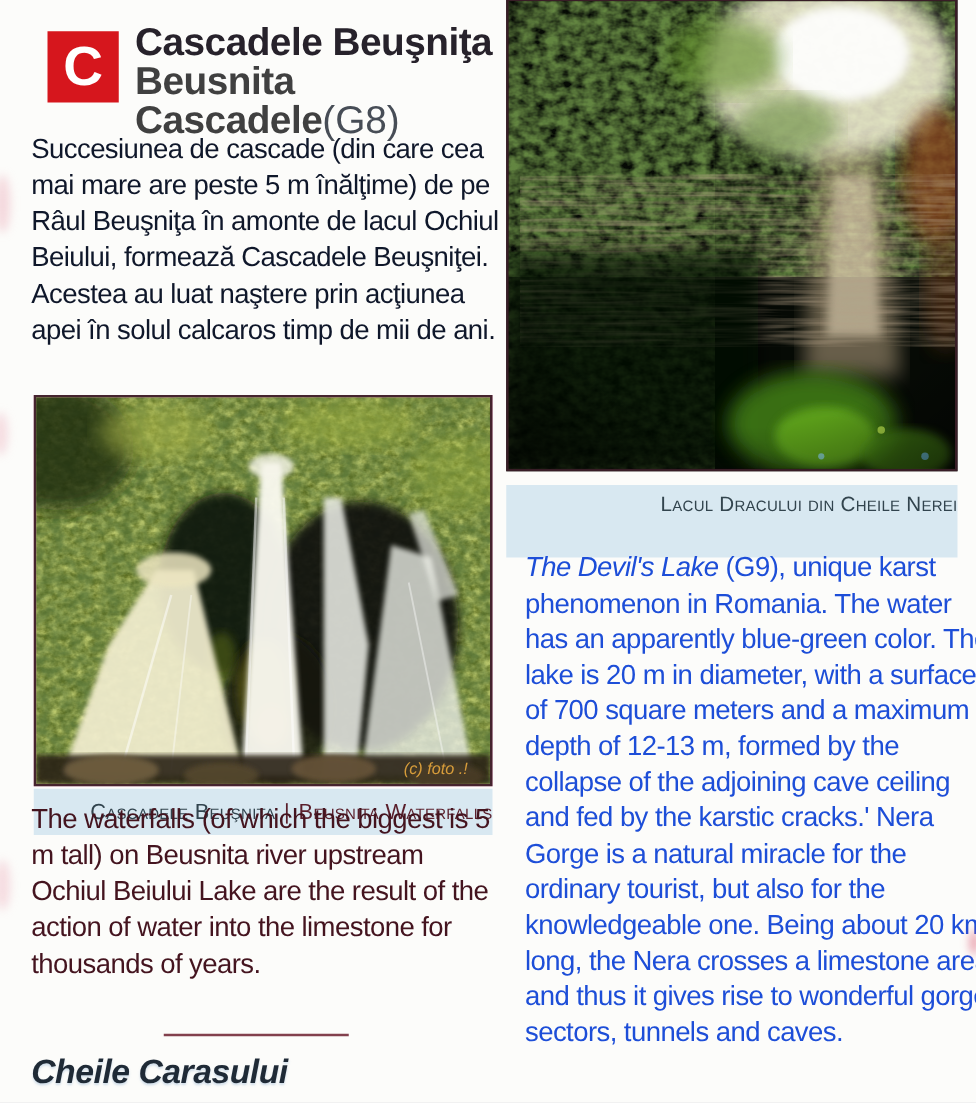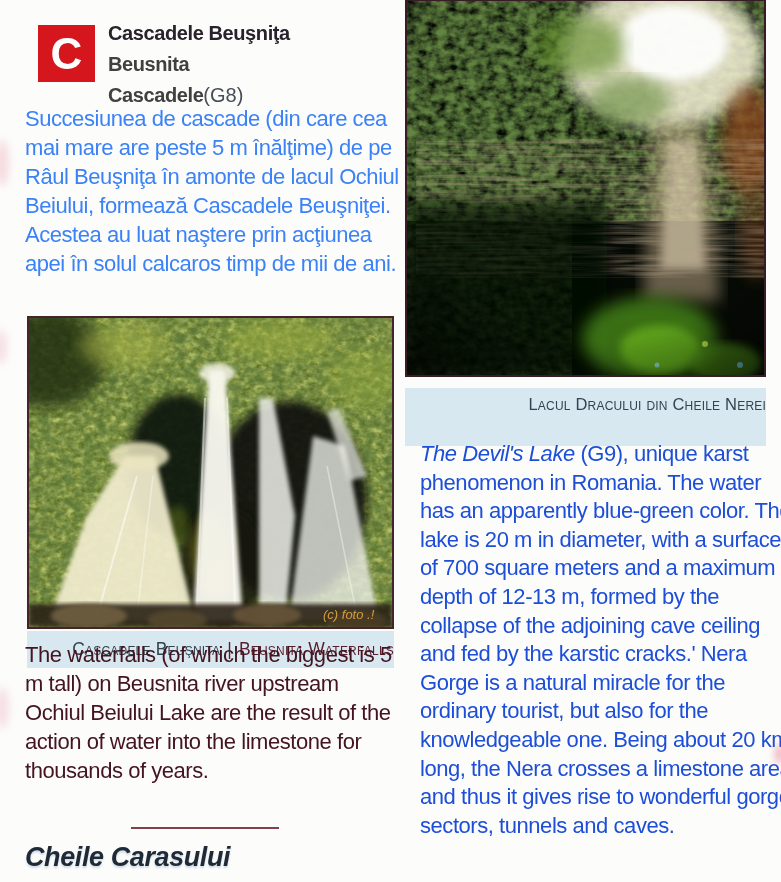--- a/index.html
+++ b/index.html
@@ -10,32 +10,32 @@
   }
   
   .marker {
     position:absolute; left:38px; top:25px; width:57px; height:57px;
     background:#d6161d; color:#ffffff;
     display:flex; align-items:center; justify-content:center;
     font-size:44px; font-weight:bold; line-height:1;
   }
   .title {
     position:absolute; left:108px; top:18px;
-    font-size:20px; font-weight:bold; line-height:31px; letter-spacing:-0.4px;
+    font-size:31px; font-weight:bold; line-height:31px; letter-spacing:-0.4px;
     white-space:nowrap;
   }
   .title .t-ro { color:#27222b; }
   .title .t-red { color:#404040; }
   .gridref { font-weight:normal; color:#474d56; margin-left:0; letter-spacing:0; }
   .para {
     font-size:22px; line-height:29px; letter-spacing:-0.45px;
   }
   .para-ro {
     position:absolute; left:25px; top:104px; width:376px;
-    color:#3b82f6;
+    color:#0f172a;
   }
   .photo-frame-left {
     position:absolute; left:27px; top:316px; width:367px; height:313px;
     border:2px solid #45242e; box-sizing:border-box; background:#f9a8d4;
   }
   .photo-frame-left svg, .photo-frame-right svg { display:block; width:100%; height:100%; }
   .caption-strip {
     background:#d8e8f1; font-variant:small-caps;
     box-sizing:border-box;
     text-align:right;

